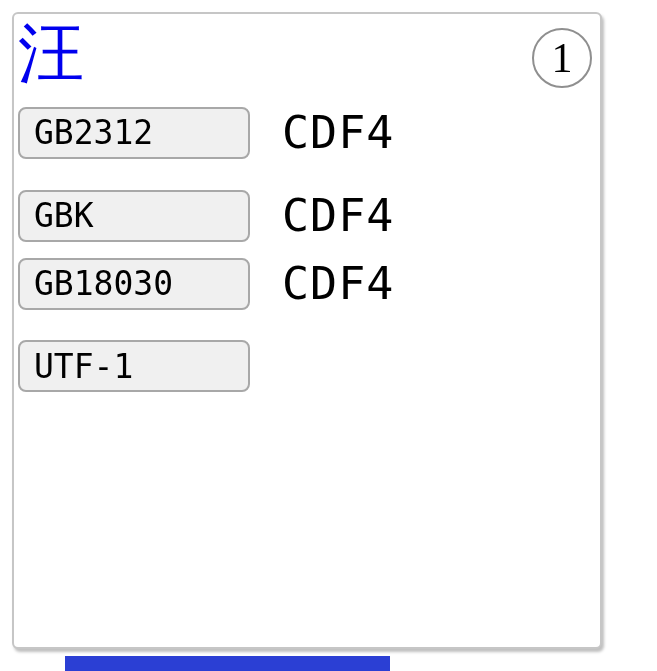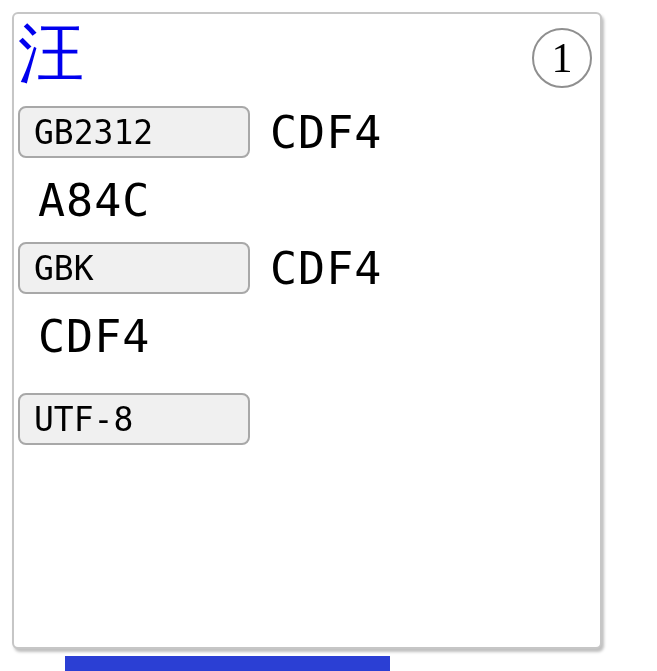--- a/index.html
+++ b/index.html
@@ -52,36 +52,37 @@
   }
   .rows{
     position:absolute;
     left:4px;top:92px;
     display:flex;
     flex-direction:column;
     gap:15px;
   }
   .row{
     display:flex;
+    align-items:center;
   }
   .label-box{
     width:232px;height:52px;
     background:var(--box-bg);
     border:2px solid var(--box-border);
     border-radius:8px;
     display:flex;align-items:center;
     padding-left:14px;
     cursor:pointer;
   }
   .label-text{
     font-size:33px;
     color:var(--text);
   }
   .value{
-    margin-left:20px;
+    margin-left:32px;
     font-size:45px;
     letter-spacing:1px;
     color:var(--text);
     white-space:nowrap;
   }
   .bottom-bar{
     position:absolute;
     left:65px;top:656px;
     width:325px;height:15px;
     background:var(--bar-blue);
@@ -95,34 +96,36 @@
     <div class="char-title">汪</div>
     <div class="page-badge">1</div>
     <div class="rows">
         <div class="row">
           <div class="label-box">
             <span class="label-text">GB2312</span>
           </div>
           <div class="value">CDF4</div>
         </div>
         <div class="row">
-          <div class="value">A84C</div>
         </div>
         <div class="row">
           <div class="label-box">
             <span class="label-text">GBK</span>
           </div>
           <div class="value">CDF4</div>
         </div>
         <div class="row">
+          <div class="label-box">
+            <span class="label-text">GB18030</span>
+          </div>
           <div class="value">CDF4</div>
         </div>
         <div class="row">
         </div>
         <div class="row">
           <div class="label-box">
-            <span class="label-text">UTF-8</span>
+            <span class="label-text">UTF-1</span>
           </div>
         </div>
       </div>
   </div>
   <div class="bottom-bar"></div>
 </div>
 
 </body></html>

